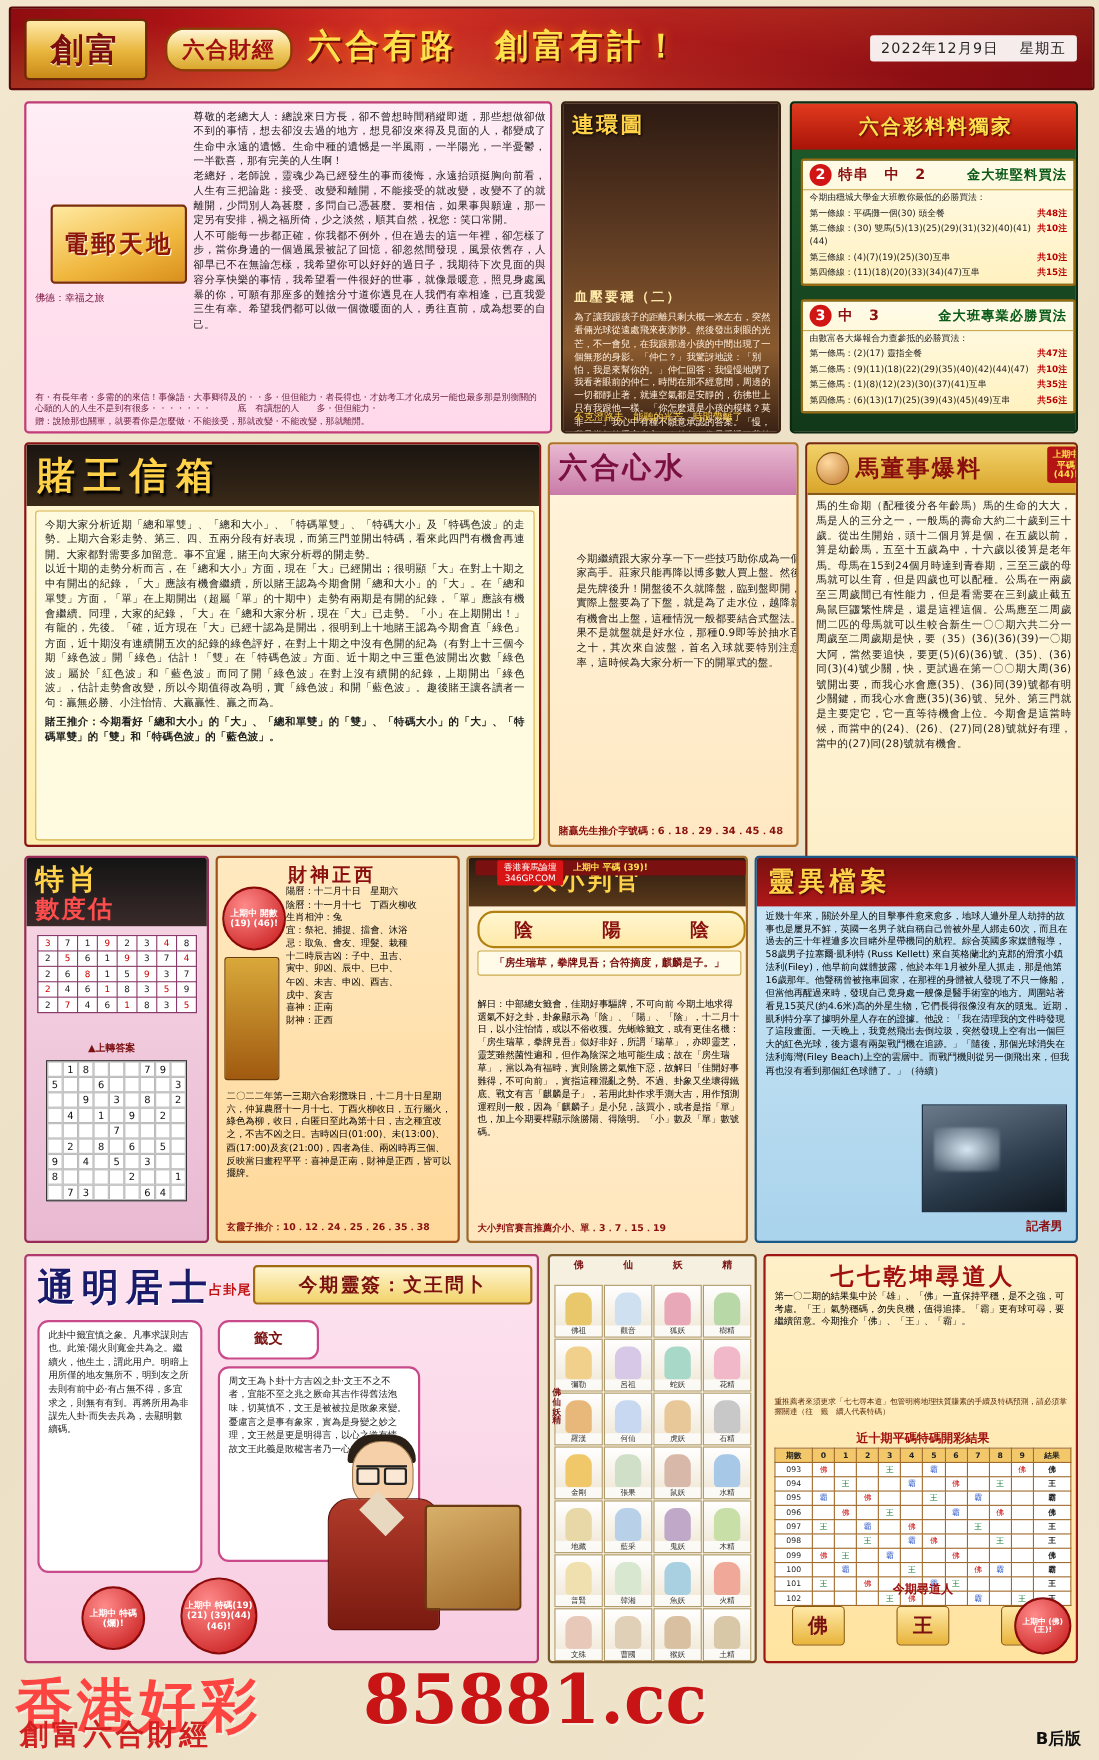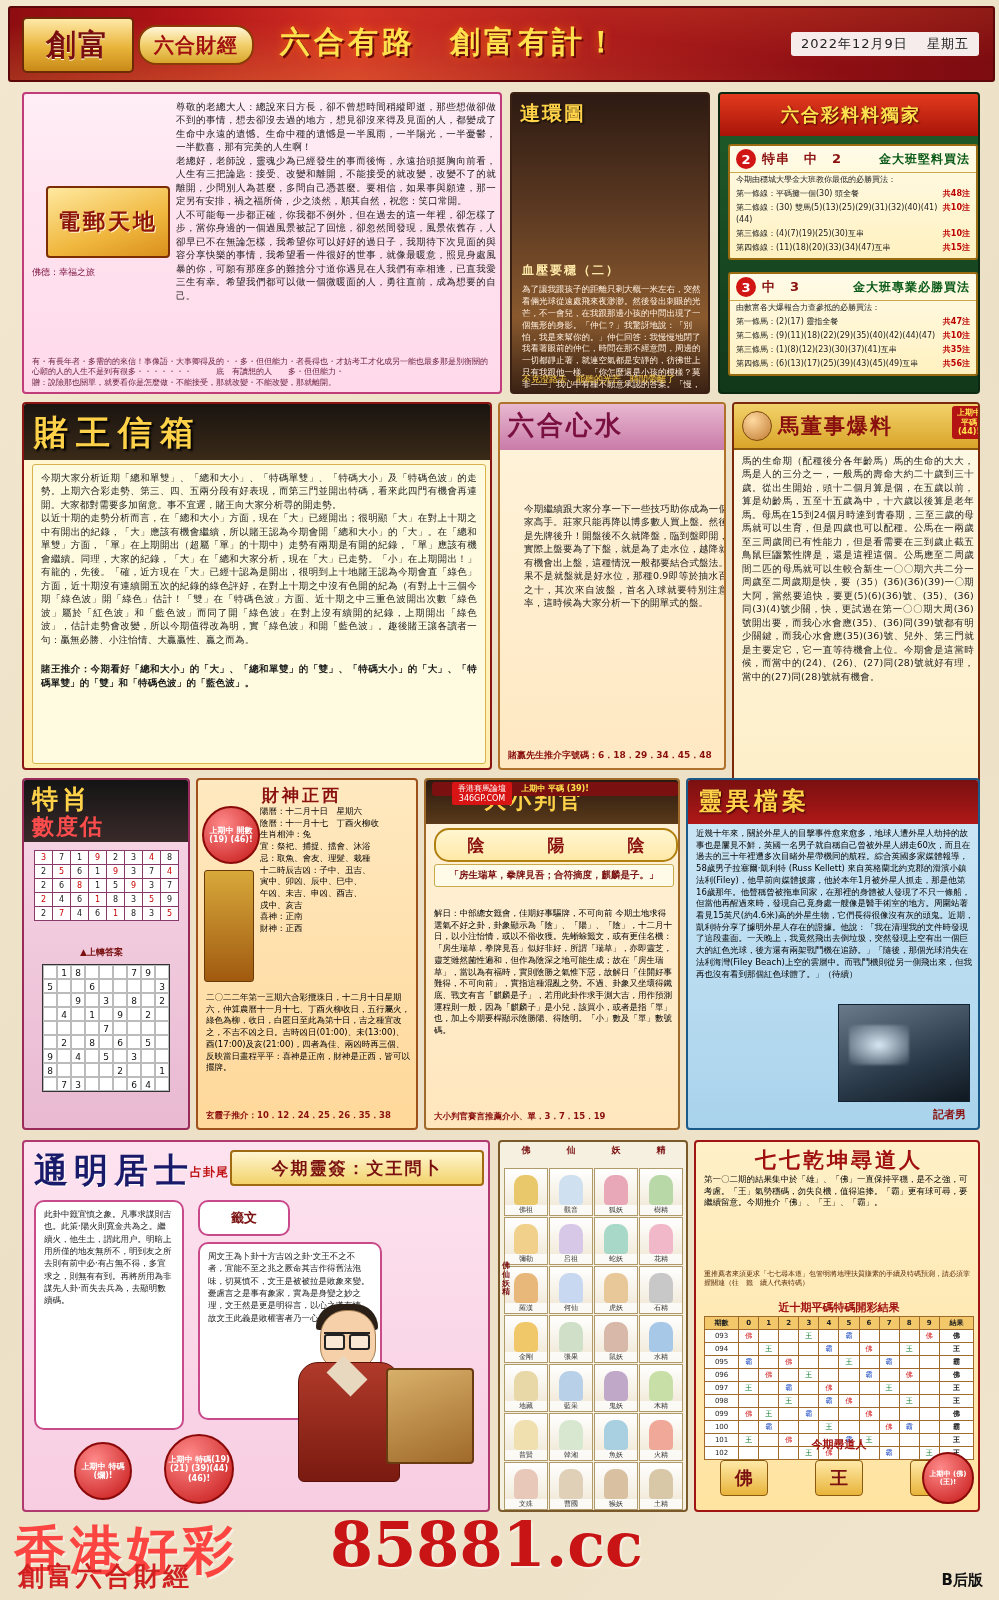--- a/index.html
+++ b/index.html
@@ -31,21 +31,21 @@
   .logo-badge {
     position:absolute; left:12px; top:9px; width:108px; height:52px;
     background:linear-gradient(180deg,#ffe9a8,#e8b43a 55%,#c98a18);
     border:2px solid #6d2a06; border-radius:5px;
     display:flex; align-items:center; justify-content:center;
     color:#7a0e0e; font-weight:bold; font-size:30px; letter-spacing:2px;
     text-shadow:0 1px 0 #fff6cf;
     font-family:"DejaVu Serif", serif;
   }
   .logo-pill {
-    position:absolute; left:128px; top:17px; height:36px; padding:0 14px;
+    position:absolute; left:140px; top:17px; height:36px; padding:0 14px;
     background:linear-gradient(180deg,#fff6d8,#f2cf6a 50%,#d8a62c);
     border:2px solid #8a3c06; border-radius:18px;
     display:flex; align-items:center; color:#a01010; font-weight:bold;
     font-size:20px; letter-spacing:1px;
     font-family:Liberation Mono, monospace;
   }
   .header-slogan {
     position:absolute; left:270px; top:14px;
     font-size:30px; font-weight:bold; letter-spacing:4px;
     color:#ffe14d;
@@ -547,21 +547,21 @@
     </div>
   </div>
 
   <div class="panel" id="p-duwang">
     <div class="hdr">
       <div class="t">賭王信箱</div>
     </div>
     <div class="inner">
       <div class="body-txt" style="white-space:pre-wrap">今期大家分析近期「總和單雙」、「總和大小」、「特碼單雙」、「特碼大小」及「特碼色波」的走勢。上期六合彩走勢、第三、四、五兩分段有好表現，而第三門並開出特碼，看來此四門有機會再連開。大家都對需要多加留意。事不宜遲，賭王向大家分析尋的開走勢。
 以近十期的走勢分析而言，在「總和大小」方面，現在「大」已經開出；很明顯「大」在對上十期之中有開出的紀錄，「大」應該有機會繼續，所以賭王認為今期會開「總和大小」的「大」。在「總和單雙」方面，「單」在上期開出（超屬「單」的十期中）走勢有兩期是有開的紀錄，「單」應該有機會繼續。同理，大家的紀錄，「大」在「總和大家分析，現在「大」已走勢。「小」在上期開出！」有龍的，先後。「確，近方現在「大」已經十認為是開出，很明到上十地賭王認為今期會直「綠色」方面，近十期沒有連續開五次的紀錄的綠色評好，在對上十期之中沒有色開的紀為（有對上十三個今期「綠色波」開「綠色」估計！「雙」在「特碼色波」方面、近十期之中三重色波開出次數「綠色波」屬於「紅色波」和「藍色波」而同了開「綠色波」在對上沒有續開的紀錄，上期開出「綠色波」，估計走勢會改變，所以今期值得改為明，實「綠色波」和開「藍色波」。趣後賭王讓各讀者一句：贏無必勝、小注怡情、大贏贏性、贏之而為。</div>
-      <div class="body-txt" style="margin-top:16px;font-weight:bold">賭王推介：今期看好「總和大小」的「大」、「總和單雙」的「雙」、「特碼大小」的「大」、「特碼單雙」的「雙」和「特碼色波」的「藍色波」。</div>
+      <div class="body-txt" style="margin-top:4px;font-weight:bold">賭王推介：今期看好「總和大小」的「大」、「總和單雙」的「雙」、「特碼大小」的「大」、「特碼單雙」的「雙」和「特碼色波」的「藍色波」。</div>
     </div>
   </div>
 
   <div class="panel" id="p-pinkmid">
     <div class="hdr">
       <div class="t">六合心水</div>
     </div>
     <div class="txt body-txt">今期繼續跟大家分享一下一些技巧助你成為一個贏家高手。莊家只能再降以博多數人買上盤。然後就是先牌後升！開盤後不久就降盤，臨到盤即開，但實際上盤要為了下盤，就是為了走水位，越降就越有機會出上盤，這種情況一般都要結合式盤法。如果不是就盤就是好水位，那種0.9即等於抽水百分之十，其次來自波盤，首名入球就要特別注意賠率，這時候為大家分析一下的開單式的盤。</div>
     <div class="foot">賭贏先生推介字號碼：6．18．29．34．45．48</div>
   </div>

